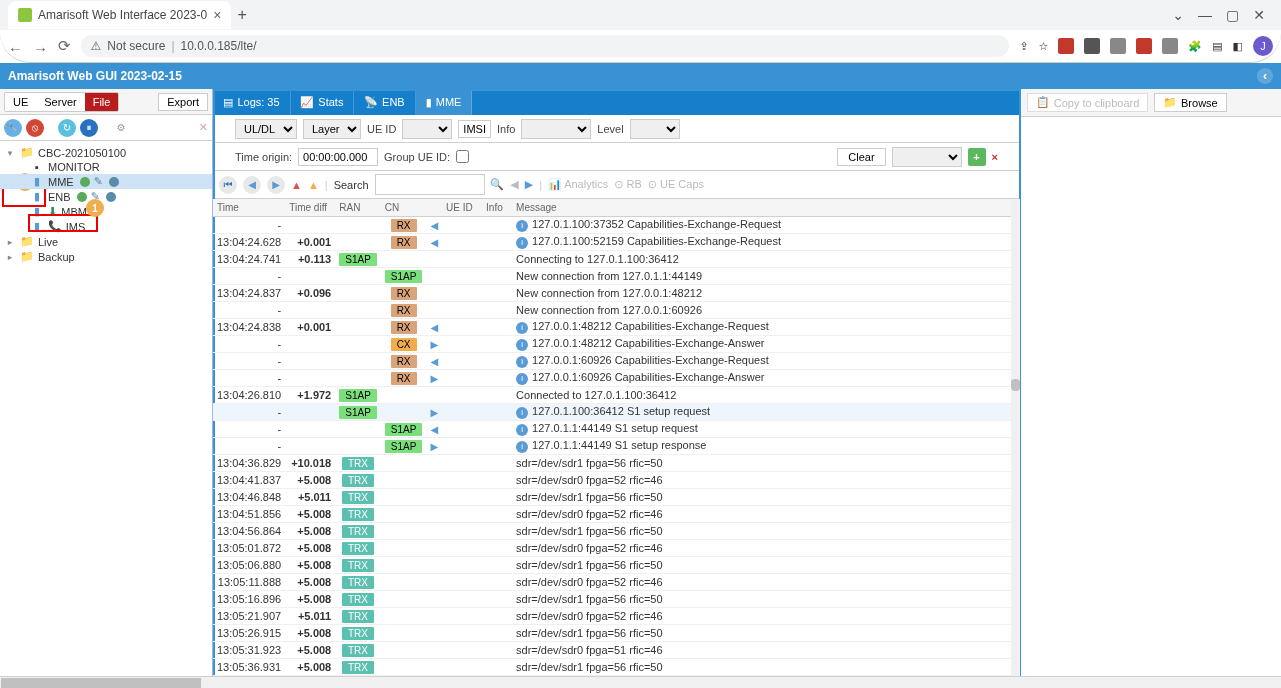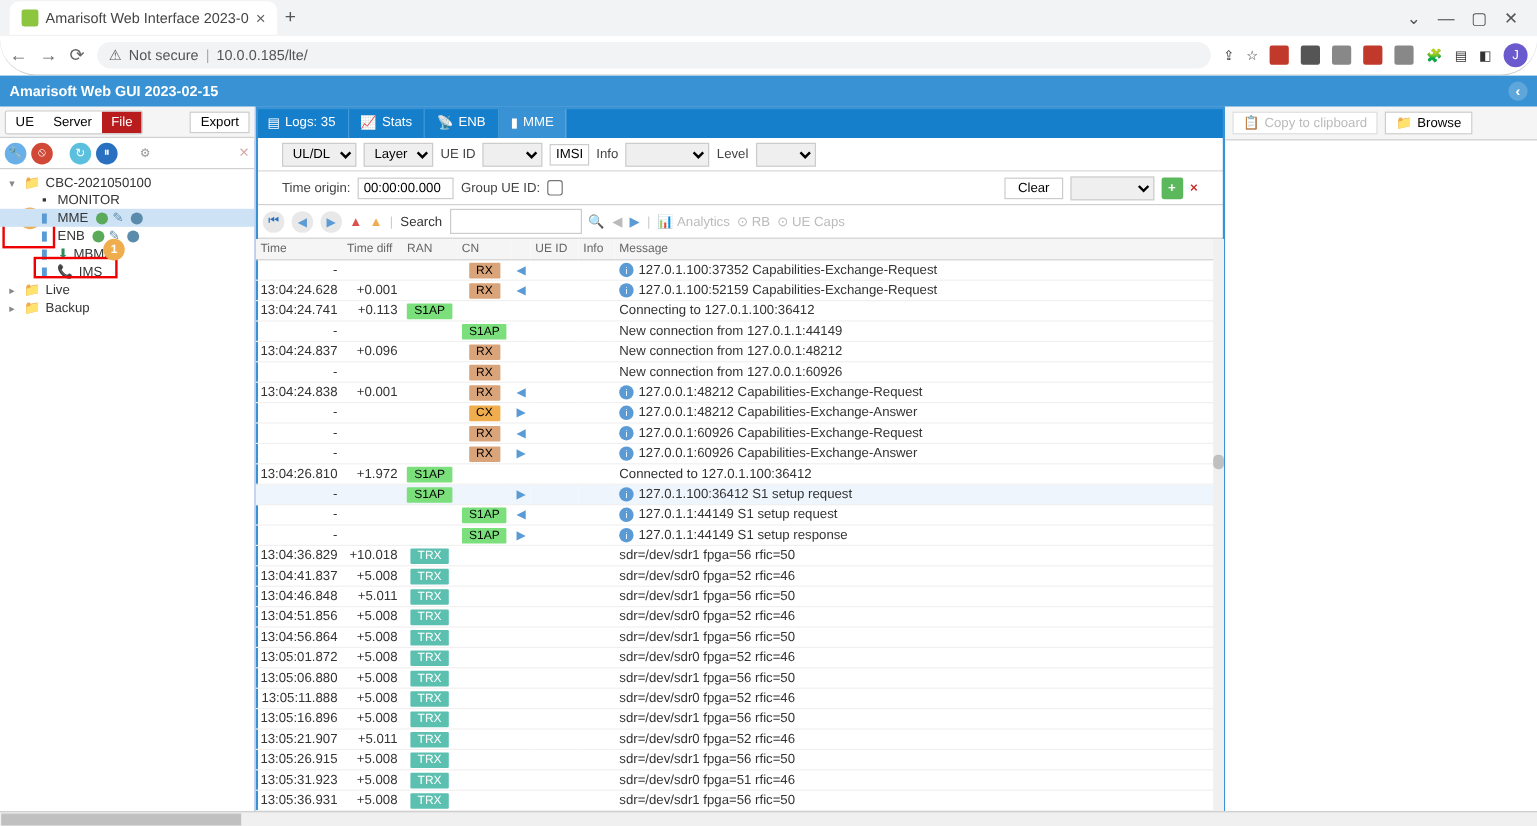--- a/index.html
+++ b/index.html
@@ -80,21 +80,21 @@
 .warn-tri { color: #d9534f; }
 .warn-tri2 { color: #f0ad4e; }
 .disabled-link { color: #bbb; font-size: 11px; }
 
 
 .log-table-wrap { flex: 1; overflow: auto; position: relative; }
 .log-table { width: 100%; border-collapse: collapse; }
 .log-table th { background: #f5f5f5; border-bottom: 1px solid #d0d0d0; font-weight: normal; font-size: 10px; color: #666; padding: 3px 4px; text-align: left; position: sticky; top: 0; }
 .log-table td { font-size: 11px; padding: 1px 4px; border-bottom: 1px solid #f0f0f0; height: 17px; white-space: nowrap; }
 .col-time { text-align: right; width: 70px; }
-.col-diff { text-align: right; width: 50px; }
+.col-diff { text-align: right; width: 50px; font-weight: bold; }
 .col-ran { text-align: center; width: 44px; }
 .col-cn { text-align: center; width: 44px; }
 .col-ueid { width: 40px; }
 .col-info { width: 30px; }
 .tag { display: inline-block; padding: 1px 6px; font-size: 10px; border-radius: 1px; }
 .tag-siap { background: #7be07b; color: #000; }
 .tag-siap-cn { background: #7be07b; color: #000; }
 .tag-rx { background: #d9a47a; color: #000; }
 .tag-cx { background: #f0ad4e; color: #000; }
 .tag-trx { background: #5bc0b0; color: #fff; }

